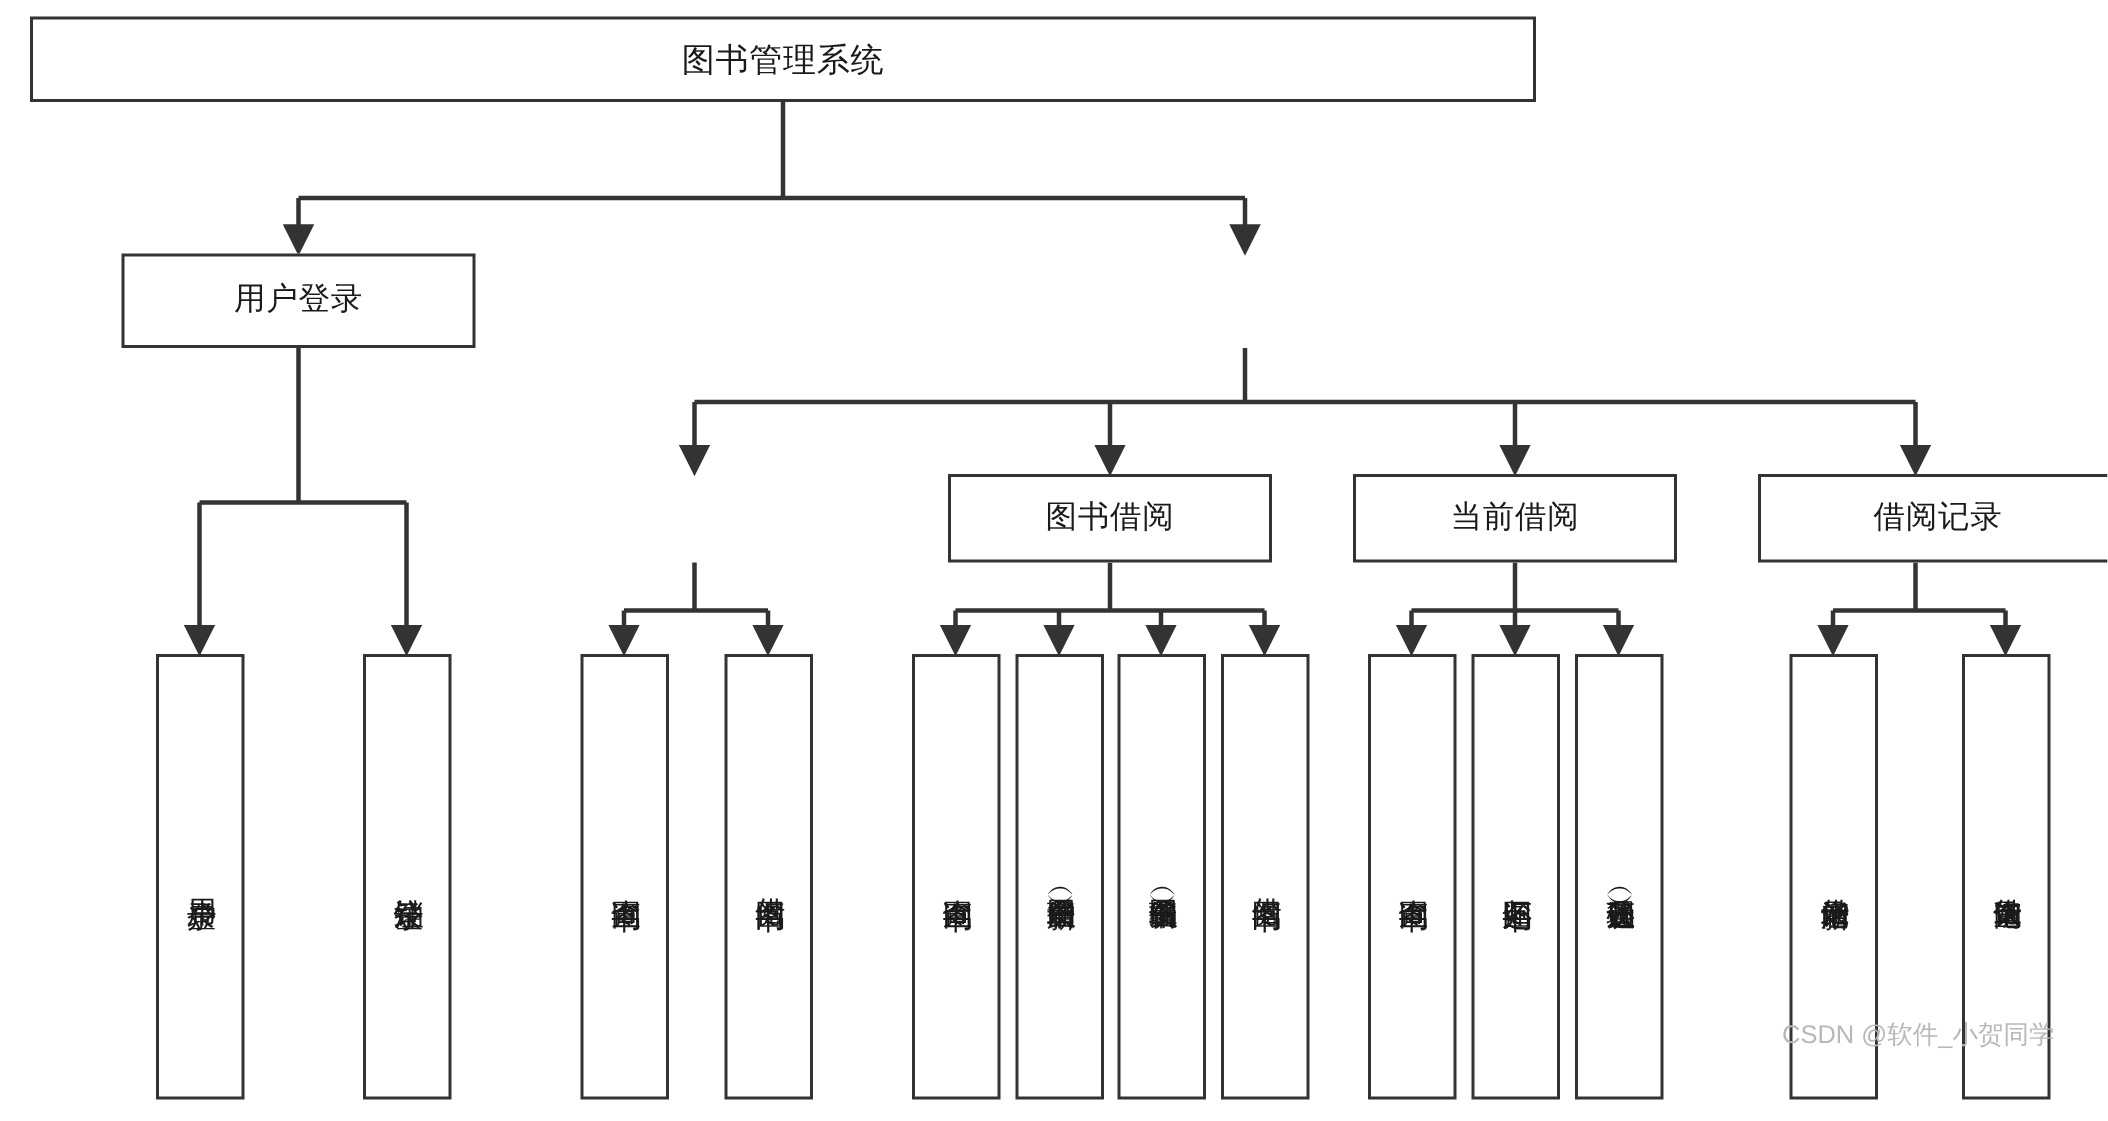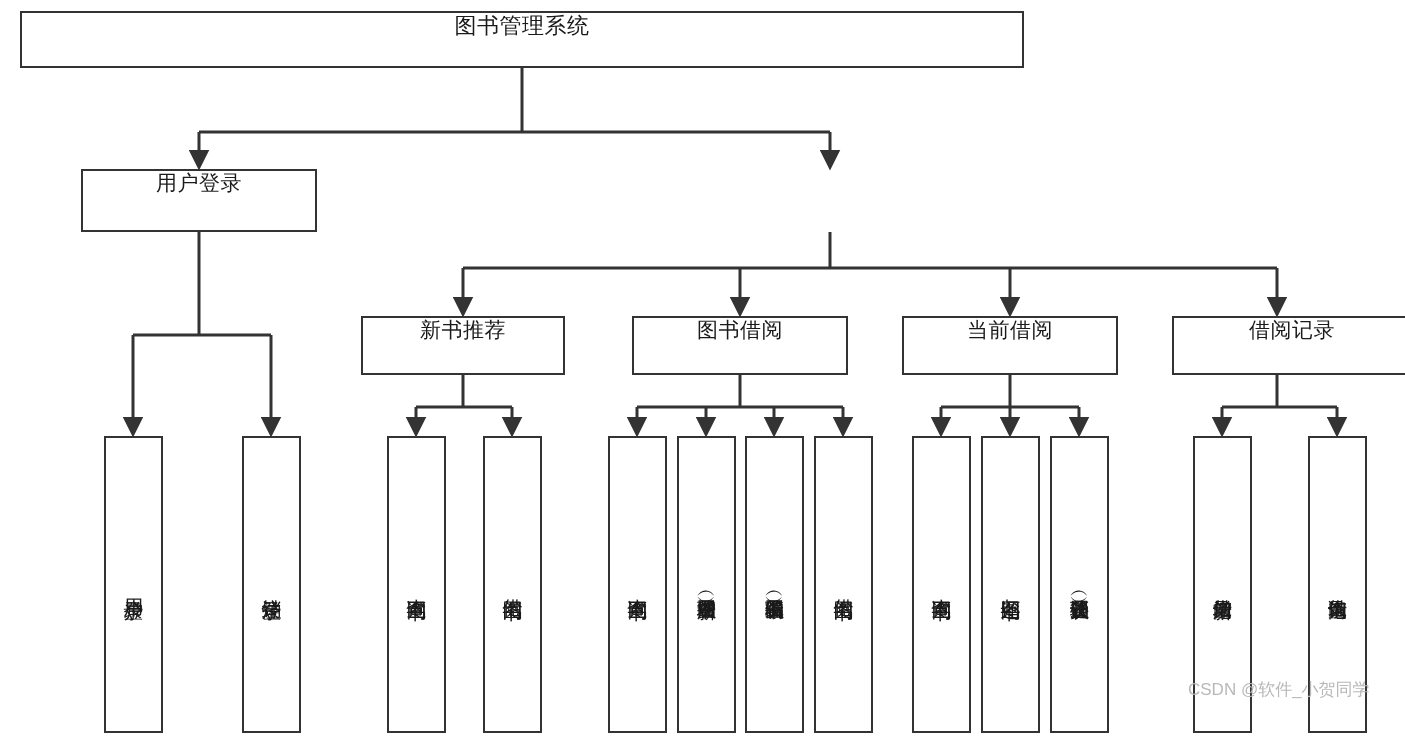--- a/index.html
+++ b/index.html
@@ -25,21 +25,21 @@
     width: 1405px;
     height: 747px;
     pointer-events: none;
   }
   .node {
     position: absolute;
     box-sizing: border-box;
     background: #ffffff;
     border: 2px solid #333333;
     display: flex;
-    align-items: flex-start;
+    align-items: center;
     justify-content: center;
     color: #1a1a1a;
     z-index: 2;
   }
   .node .node-label {
     display: block;
     text-align: center;
     line-height: 1.18;
     letter-spacing: 0.5px;
   }
@@ -136,23 +136,20 @@
   </svg>
 
   <div class="node horiz root" style="left:20px; top:11px; width:1004px; height:57px;">
     <span class="node-label">图书管理系统</span>
   </div>
 
   <div class="node horiz" style="left:81px; top:169px; width:236px; height:63px;">
     <span class="node-label">用户登录</span>
   </div>
 
-  <div class="node horiz" style="left:361px; top:316px; width:204px; height:59px;">
-    <span class="node-label">新书推荐</span>
-  </div>
   <div class="node horiz" style="left:632px; top:316px; width:216px; height:59px;">
     <span class="node-label">图书借阅</span>
   </div>
   <div class="node horiz" style="left:902px; top:316px; width:216px; height:59px;">
     <span class="node-label">当前借阅</span>
   </div>
   <div class="node horiz" style="left:1172px; top:316px; width:240px; height:59px;">
     <span class="node-label">借阅记录</span>
   </div>
 

